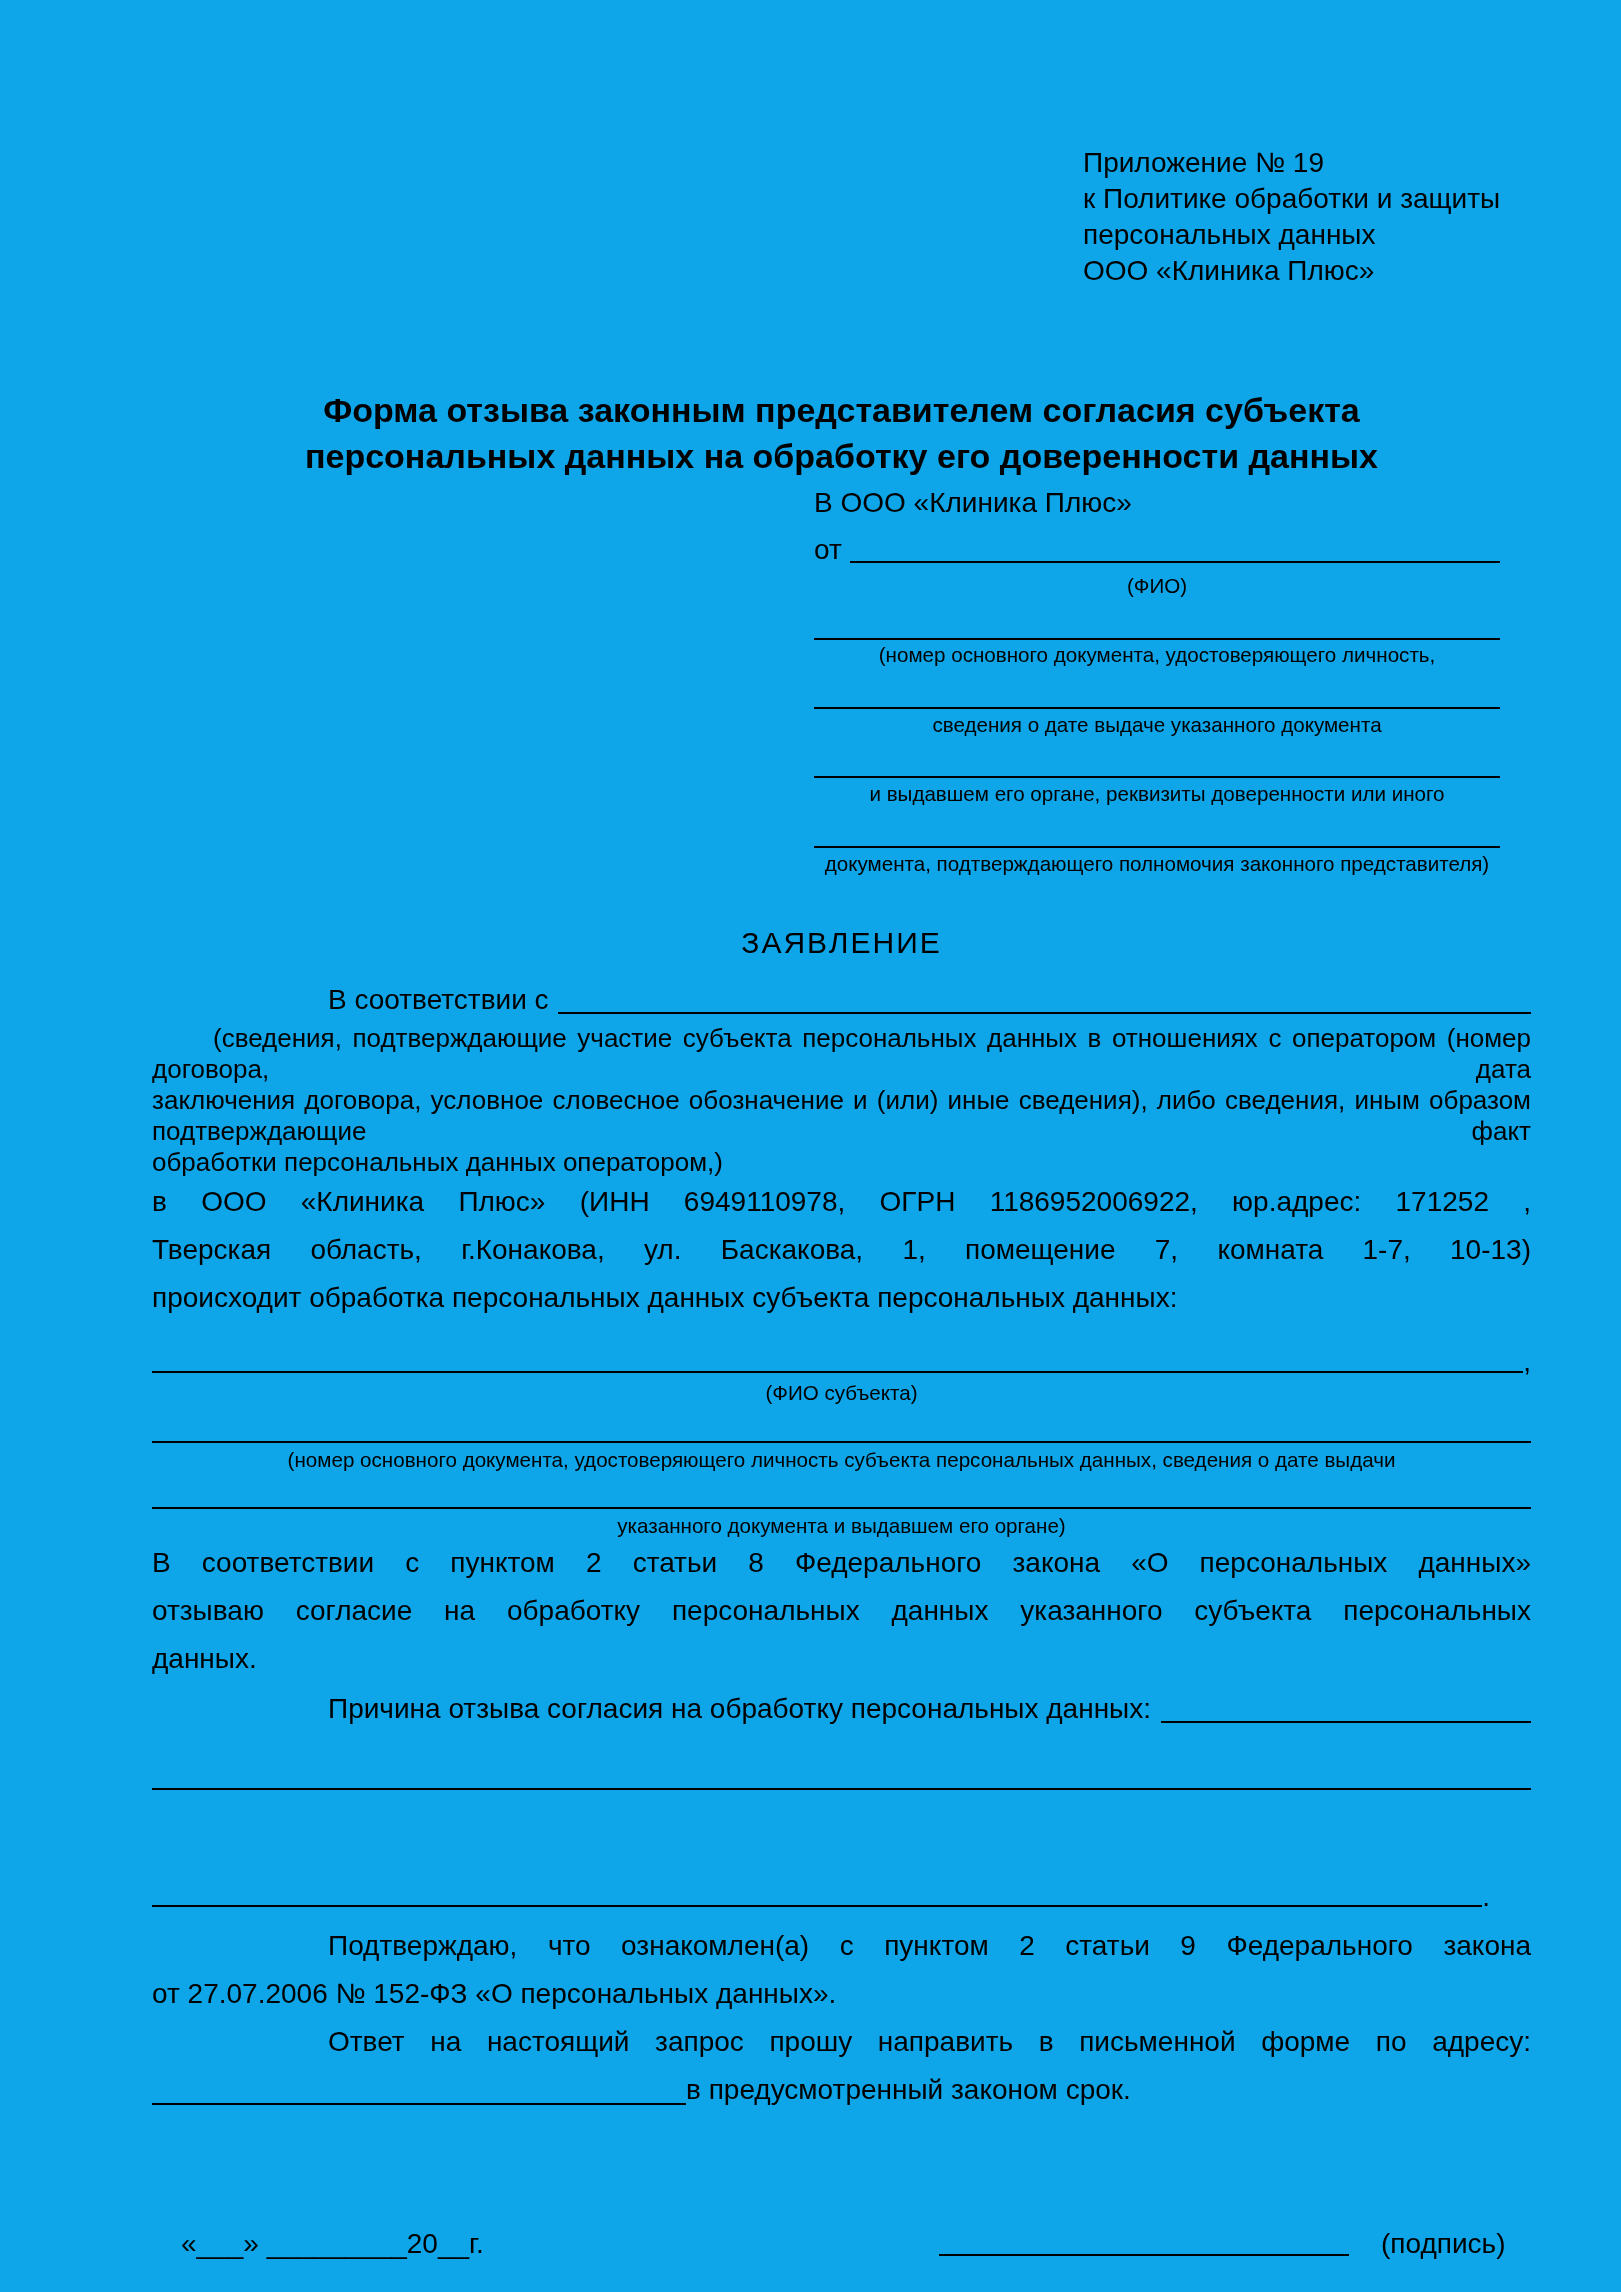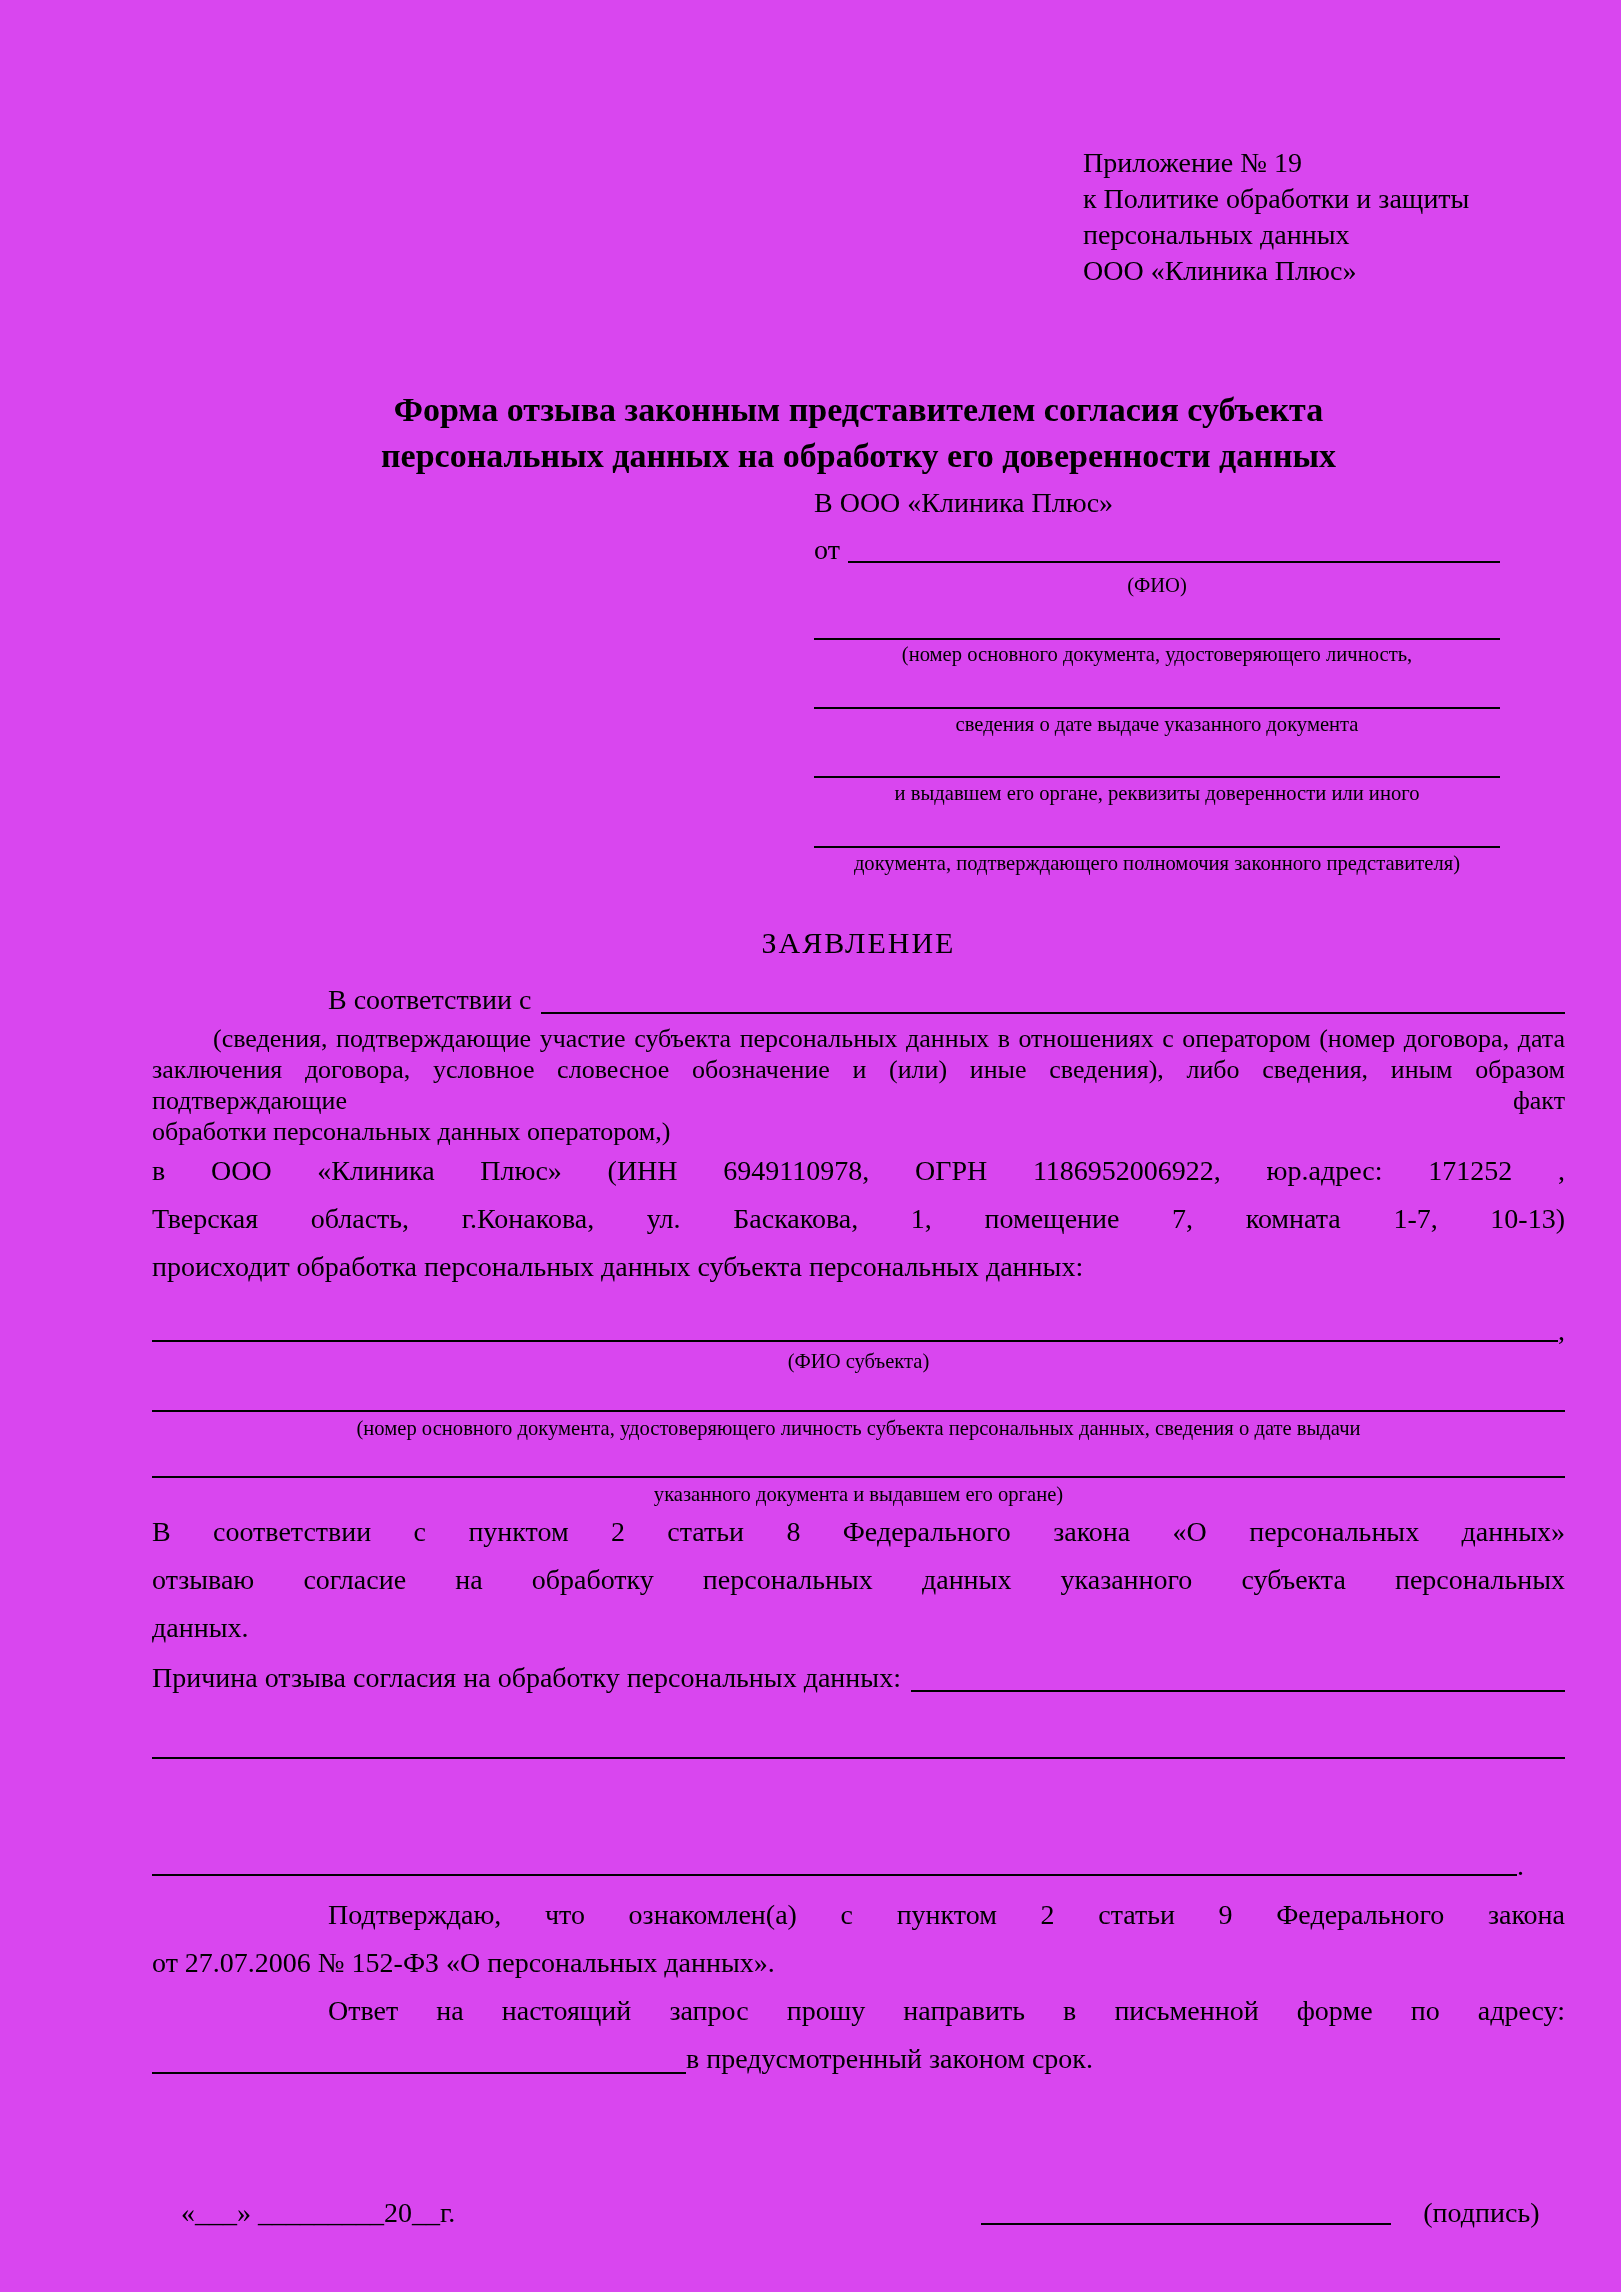--- a/index.html
+++ b/index.html
@@ -2,26 +2,26 @@
 <html lang="ru"><head>
 <meta charset="utf-8">
 <style>
   * { box-sizing: border-box; margin: 0; padding: 0; }
   html, body { background: #ffffff; }
   body { width: 1621px; }
   .page {
     position: relative;
     width: 1621px;
     height: 2293px;
-    background: #d946ef;
+    background: #0ea5e9;
     color: #000000;
-    font-family: Liberation Serif, serif;
+    font-family: Liberation Sans, sans-serif;
     font-size: 28px;
     overflow: hidden;
-    padding: 145px 56px 0 152px;
+    padding: 145px 90px 0 152px;
   }
 
   
   .annex { margin-left: 931px; line-height: 36px; }
 
   
   .doc-title {
     margin-top: 98px;
     text-align: center;
     font-weight: 700;
@@ -91,21 +91,21 @@
 
   .rule-full {
     border-bottom: 2.9px solid #000;
     height: 0;
     margin-top: 35px;
     margin-bottom: 3.9px;
   }
 
   
   .reason-row { line-height: 48px; margin-top: 2px; }
-  .reason-row .lbl { white-space: pre; }
+  .reason-row .lbl { margin-left: 176px; white-space: pre; }
   .reason-row .blank-grow { margin-left: 9.8px; margin-bottom: 9.8px; border-bottom-width: 2.9px; }
 
   .rule-a {
     border-bottom: 2.9px solid #000;
     height: 0;
     margin-top: 55px;
   }
   .rule-b-row {
     margin-top: 88px;
     line-height: 37px;

